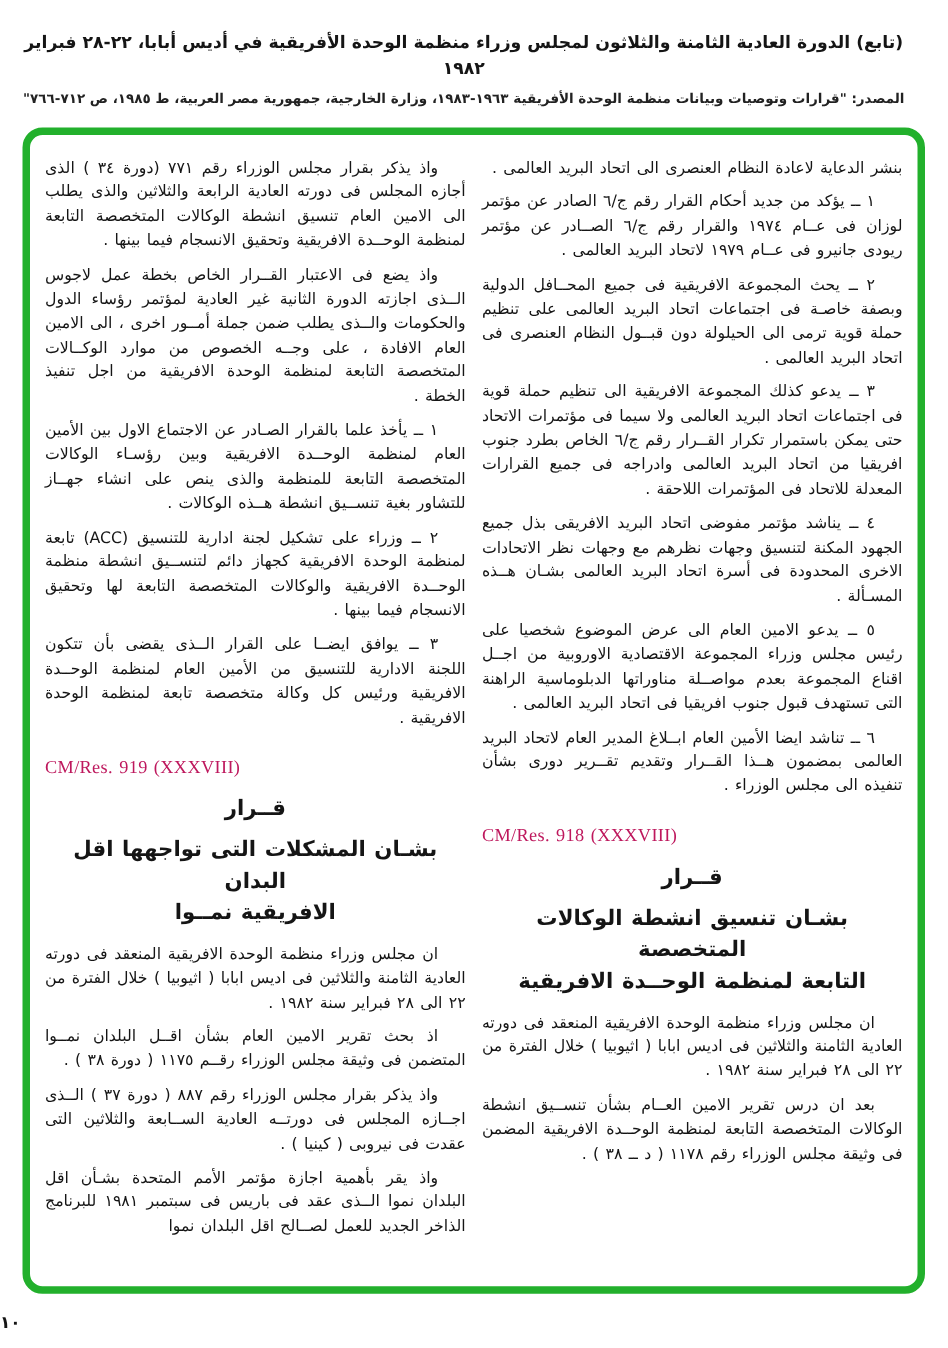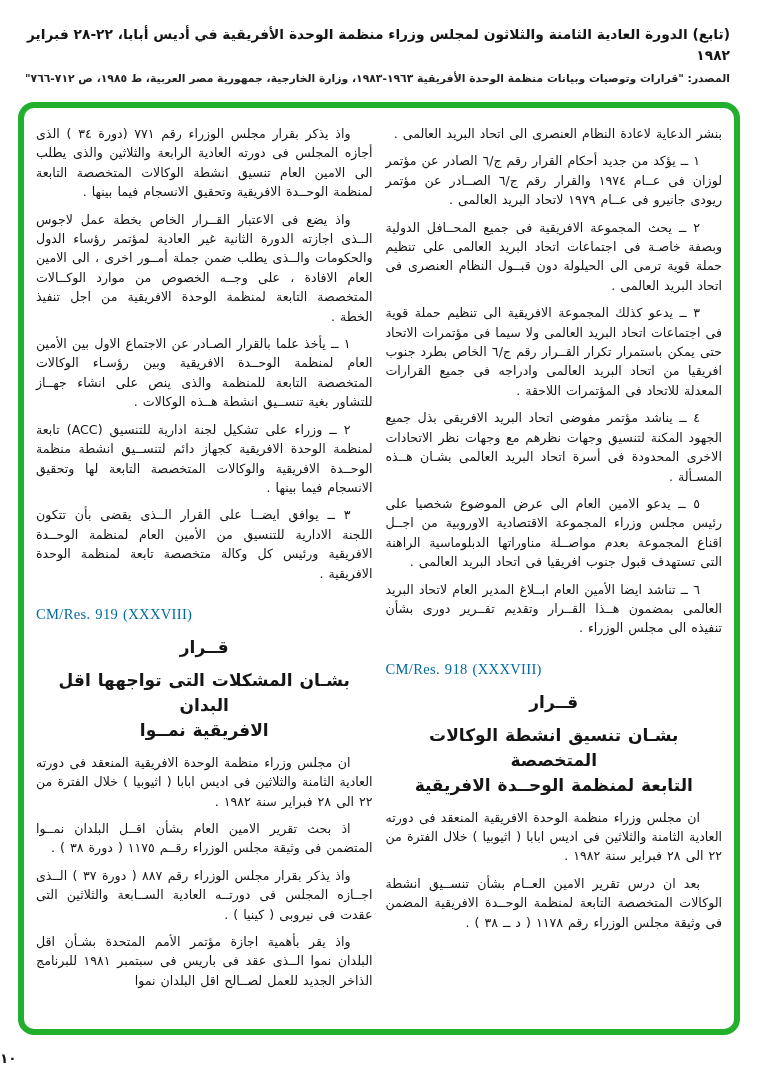--- a/index.html
+++ b/index.html
@@ -7,21 +7,21 @@
     width:758px;height:1078px;
     background:#ffffff;
     position:relative;
     overflow:hidden;
     font-family:"DejaVu Sans",sans-serif;
     color:#151515;
   }
   
   .page-header{
     position:absolute;top:24px;left:12px;right:28px;
-    direction:rtl;text-align:right;
+    direction:rtl;text-align:center;
   }
   .page-header .title{
     font-size:13.8px;font-weight:700;line-height:1.5;
     letter-spacing:0;
   }
   .page-header .source{
     font-size:10.8px;font-weight:700;margin-top:7px;color:#222;
   }
   
   .frame{
@@ -48,21 +48,21 @@
   }
   .para{
     margin:0 0 8px 0;
     text-indent:22px;
   }
   .para.flush{text-indent:0;}
   .para b{font-weight:400;}
   .doc-ref{
     direction:ltr;text-align:left;
     font-family:"Liberation Serif","DejaVu Serif",serif;
-    font-size:14.6px;color:#0369a1;
+    font-size:14.6px;color:#be185d;
     margin:22px 0 6px 0;
     letter-spacing:.3px;
   }
   .res-heading{
     text-align:center;font-weight:700;font-size:17px;
     margin:14px 0 10px 0;
   }
   .res-sub{
     text-align:center;font-weight:700;font-size:17px;
     line-height:25px;

